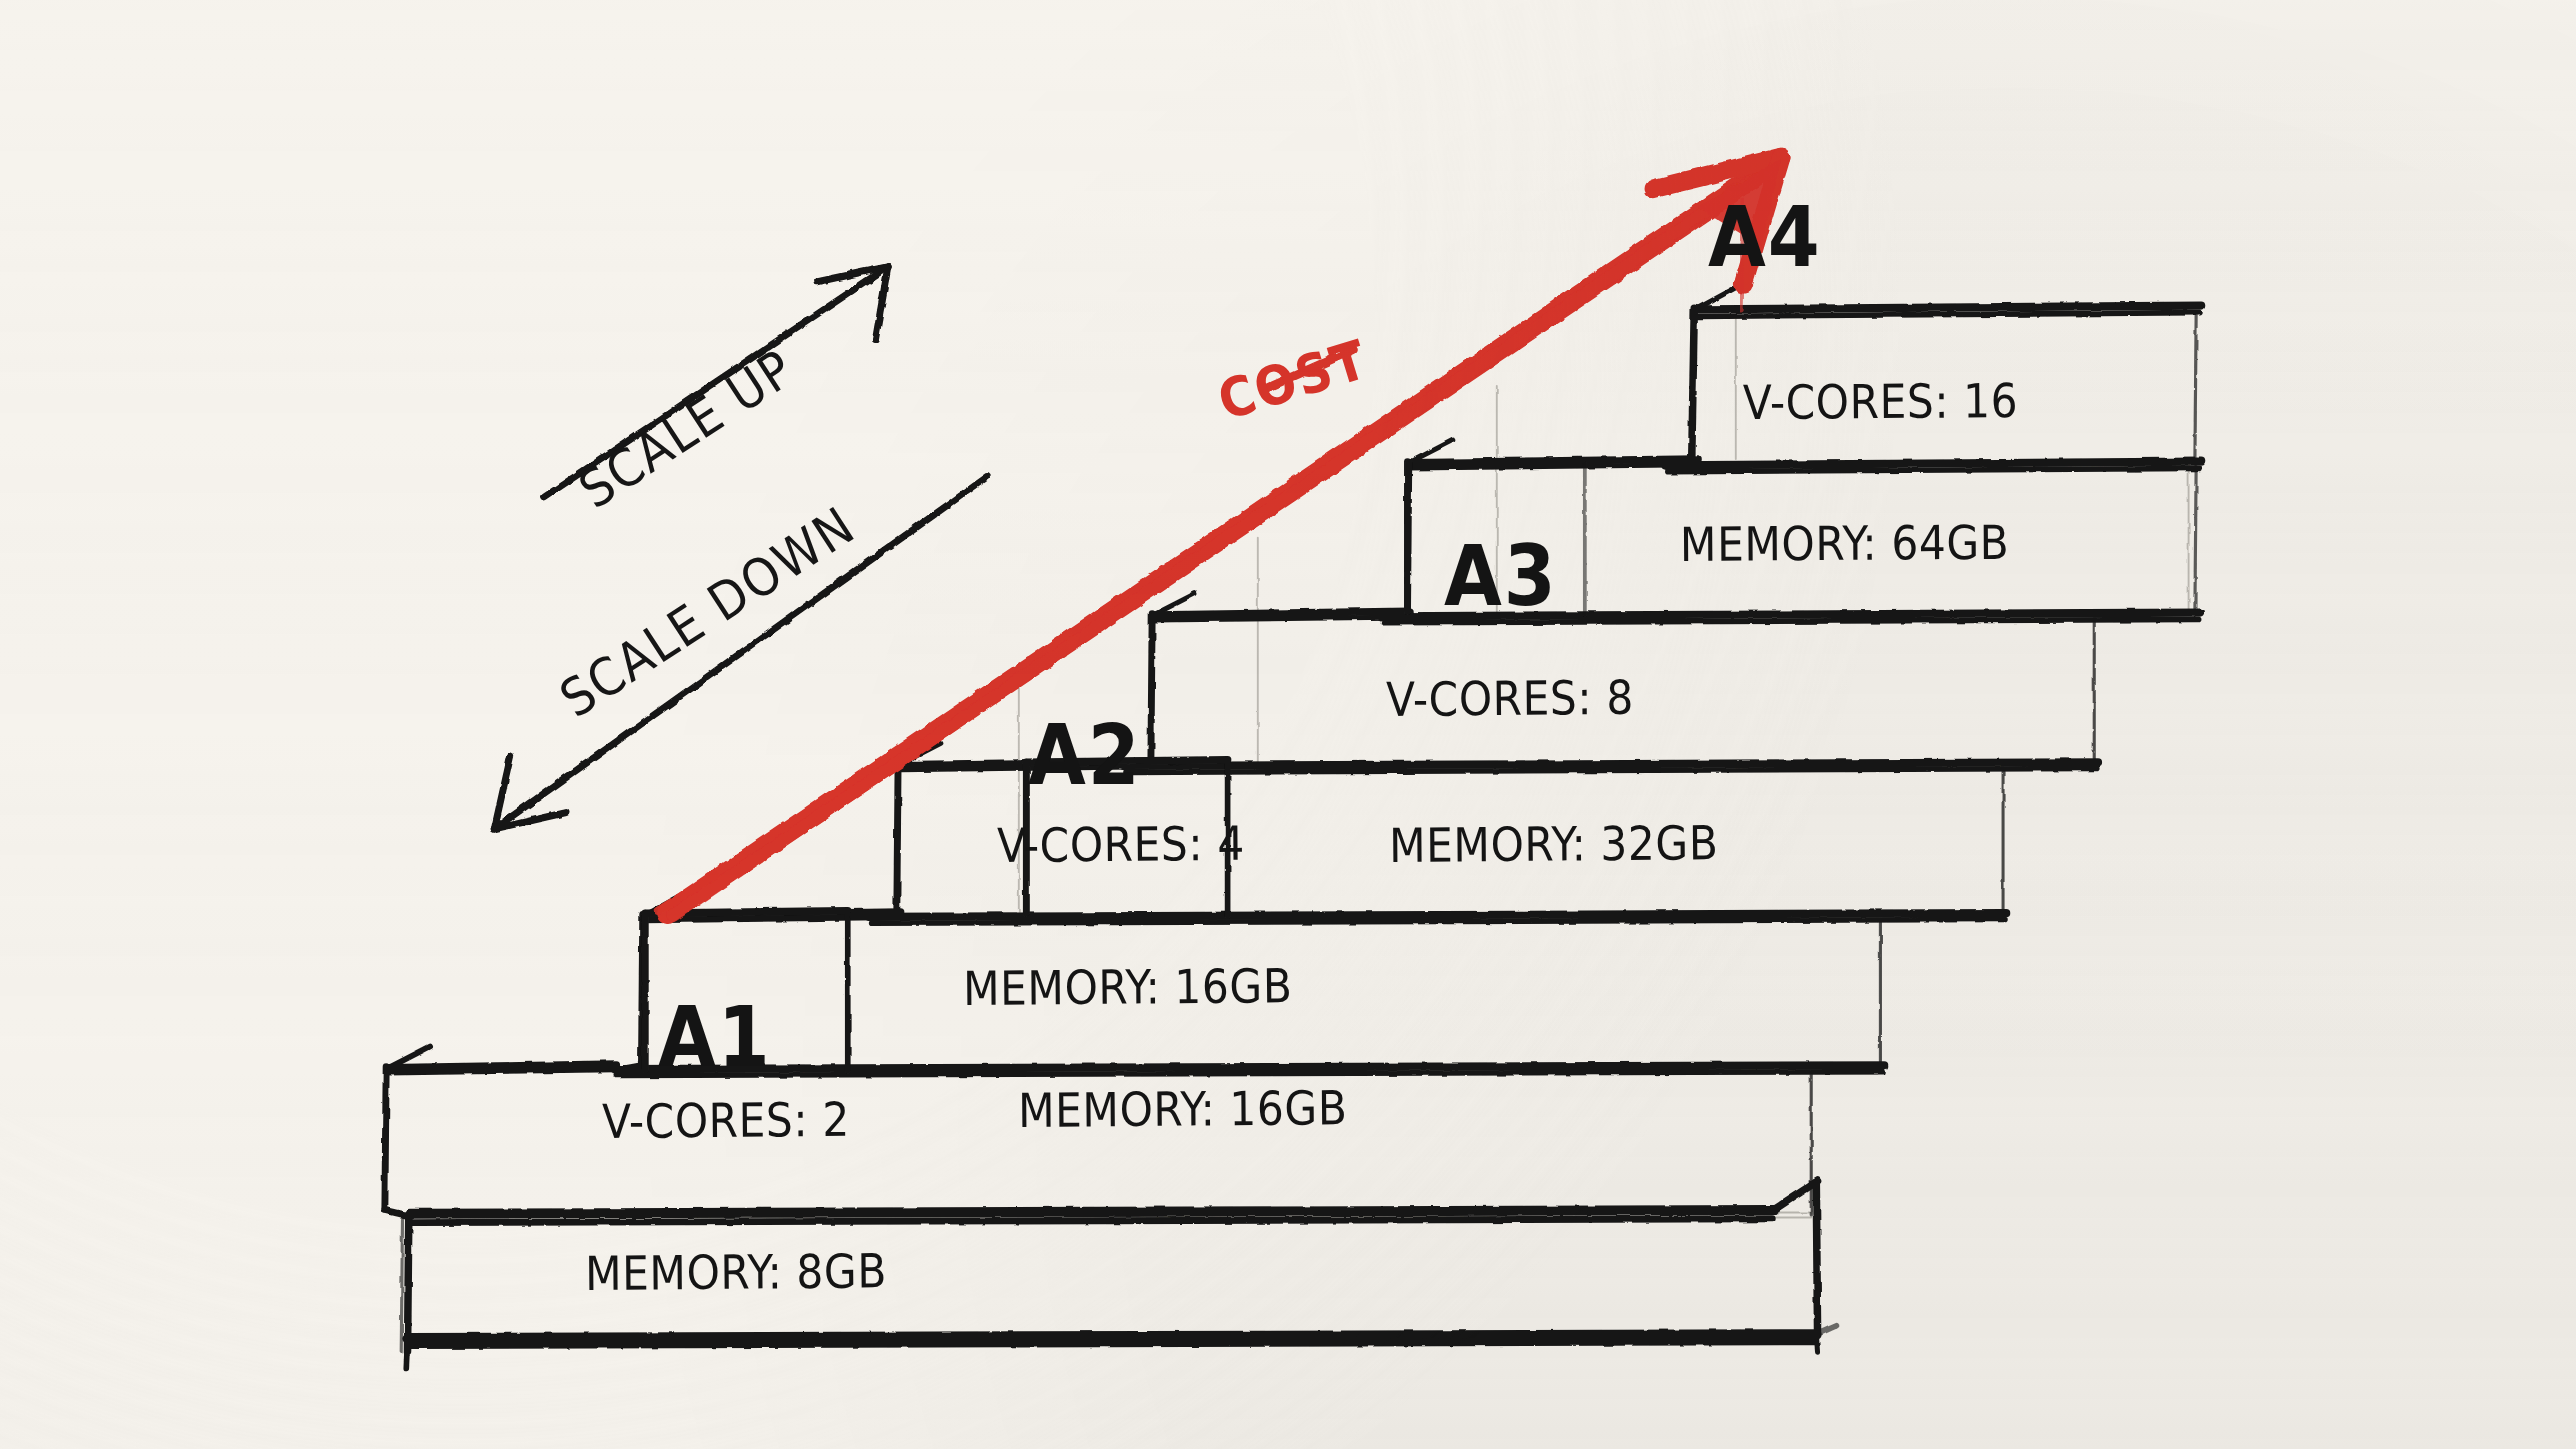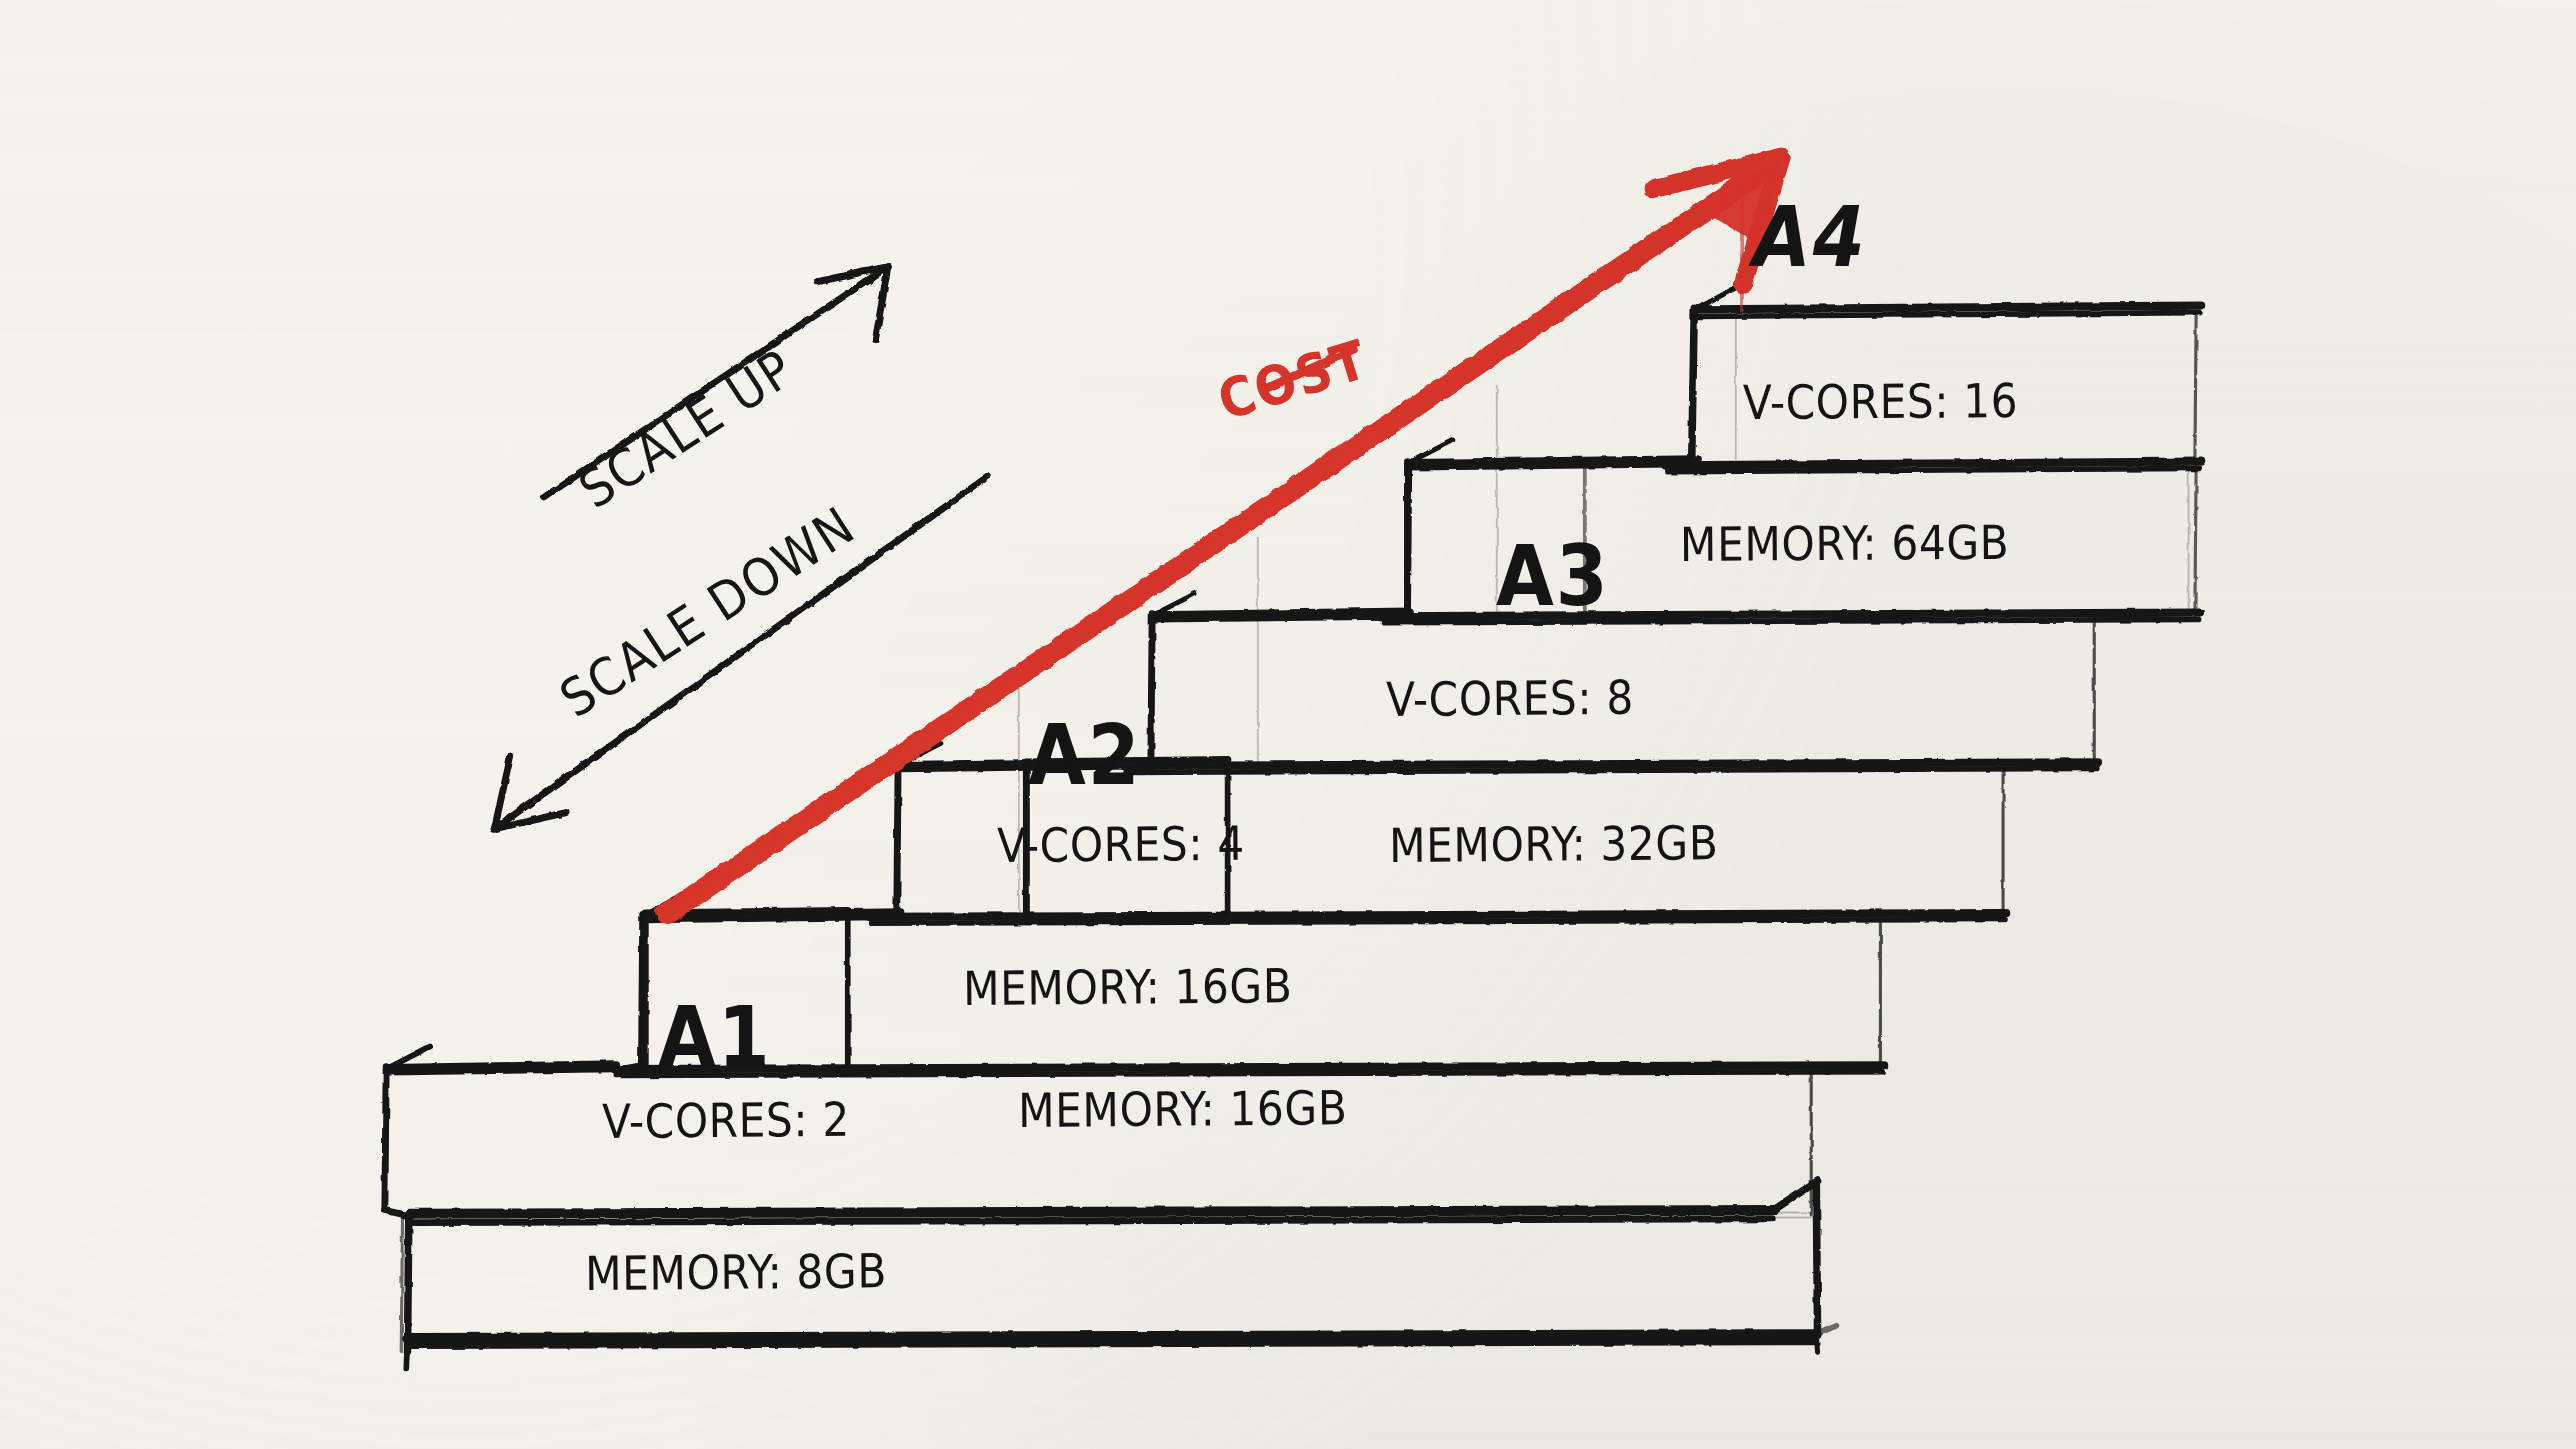--- a/index.html
+++ b/index.html
@@ -224,23 +224,23 @@
       <path d="M2012,618 L2152,556" stroke-width="14" filter="url(#rough2)"></path>
     </g>
   </svg>
 
   <div class="diagtext" style="left:585px; top:465px; transform:rotate(-33deg);">SCALE UP</div>
 
   <div class="diagtext" style="left:566px; top:674px; transform:rotate(-33deg);">SCALE DOWN</div>
 
   <div class="redtext" style="left:1220px; top:371px; transform:rotate(-17deg);">COST</div>
 
-  <div class="htext tierbig" style="left:1753px; top:189px;font-style:italic;">A4</div>
-
-  <div class="htext tierbig" style="left:1496px; top:528px;">A3</div>
+  <div class="htext tierbig" style="left:1708px; top:189px;">A4</div>
+
+  <div class="htext tierbig" style="left:1444px; top:528px;">A3</div>
 
   <div class="htext tierbig" style="left:1028px; top:707px;">A2</div>
 
   <div class="htext tierbig" style="left:658px; top:989px;">A1</div>
 
   <div class="htext spec" style="left:1743px; top:375px; transform:rotate(-0.4deg);">V-CORES: 16</div>
 
   <div class="htext spec" style="left:1680px; top:517px; transform:rotate(-0.4deg);">MEMORY: 64GB</div>
 
   <div class="htext spec" style="left:1386px; top:672px; transform:rotate(-0.5deg);">V-CORES: 8</div>

